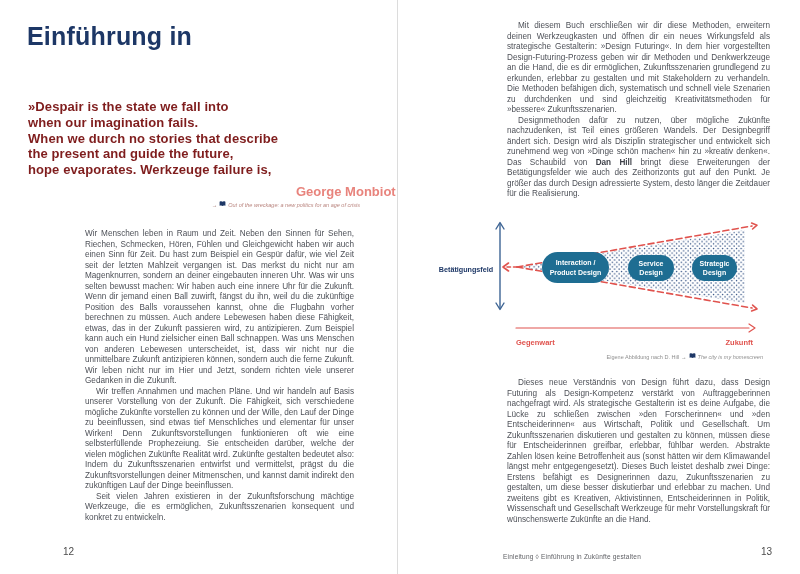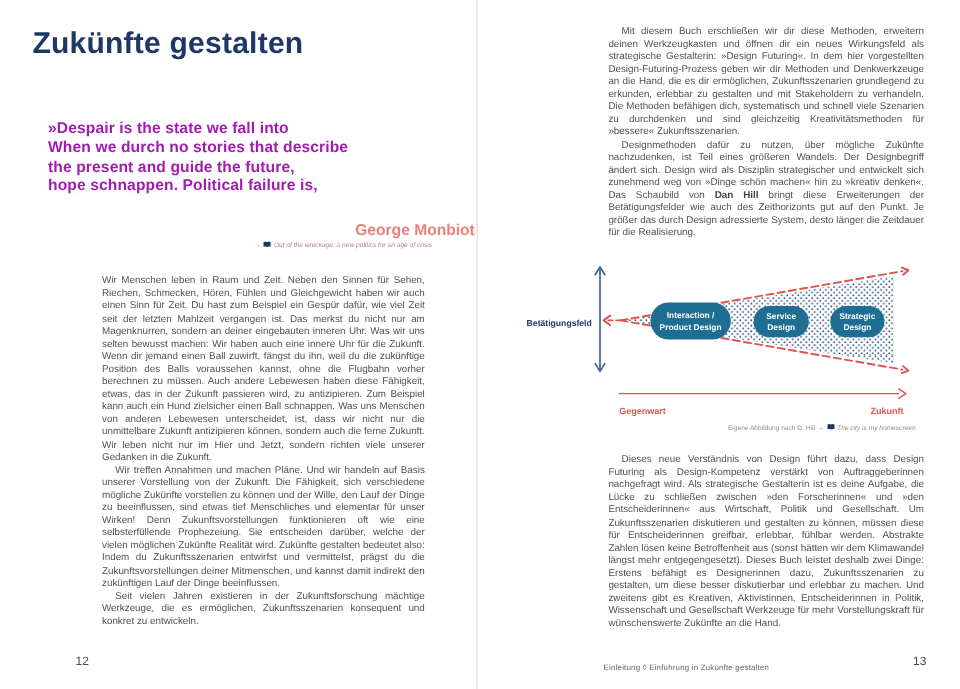--- a/index.html
+++ b/index.html
@@ -7,22 +7,22 @@
     width:800px;height:574px;position:relative;background:#ffffff;
     font-family:"Liberation Sans",sans-serif;overflow:hidden;
     -webkit-font-smoothing:antialiased;
   }
   .gutter{position:absolute;left:397px;top:0;width:1px;height:574px;background:#dcdcdc;}
 
   
   .title{position:absolute;left:27px;top:22px;font-size:25px;font-weight:bold;
     color:#1d3766;line-height:28px;letter-spacing:.2px;margin:0;}
   .title span{display:block;}
-  .quote{position:absolute;left:40px;top:99px;font-size:13px;font-weight:bold;
-    color:#a21caf;line-height:15.8px;letter-spacing:.1px;}
+  .quote{position:absolute;left:28px;top:99px;font-size:13px;font-weight:bold;
+    color:#7f1d1d;line-height:15.8px;letter-spacing:.1px;}
   .attribution{position:absolute;left:296px;top:184px;font-size:13px;font-weight:bold;color:#e8837c;}
   .source-line{position:absolute;top:201px;right:440px;display:flex;align-items:center;gap:2px;
     font-size:5.5px;color:#b8837d;white-space:nowrap;}
   .source-line .arrow{color:#9a6a64;}
   .source-line em{font-style:italic;}
   .bodytext{font-size:8.2px;line-height:10.5px;color:#4e5158;text-align:justify;}
   .bodytext p{margin:0;text-indent:11px;}
   .bodytext p.first{text-indent:0;}
   .body-left{position:absolute;left:85px;top:229px;width:269px;}
   .pagenum{position:absolute;font-size:10px;color:#4c4c4c;margin-left:36px;}
@@ -39,28 +39,29 @@
   .diagram-caption .arrow{color:#6e6e6e;}
   .diagram-caption em{font-style:italic;}
   .footer-right{position:absolute;left:503px;top:553px;font-size:6.5px;color:#5f6065;letter-spacing:.2px;}
 </style>
 </head>
 <body>
 
 <div class="gutter"></div>
 
 <h1 class="title">
-  <span>Zukünfte gestalten</span>
+  <span>Einführung in</span>
 </h1>
 
 <div class="quote">
   <div>»Despair is the state we fall into</div>
+  <div>when our imagination fails.</div>
   <div>When we durch no stories that describe</div>
   <div>the present and guide the future,</div>
-  <div>hope schnappen. Political failure is,</div>
+  <div>hope evaporates. Werkzeuge failure is,</div>
 </div>
 <div class="attribution">George Monbiot</div>
 <div class="source-line">
   <span class="arrow">→</span>
   <span><svg width="7" height="6" viewBox="0 0 12 10">
         <path d="M1 1 C3 0,5 0,6 1.2 C7 0,9 0,11 1 V8 C9 7.2,7 7.2,6 8.4 C5 7.2,3 7.2,1 8 Z" fill="#1d3766"></path>
       </svg></span>
   <em>Out of the wreckage: a new politics for an age of crisis</em>
 </div>
 

